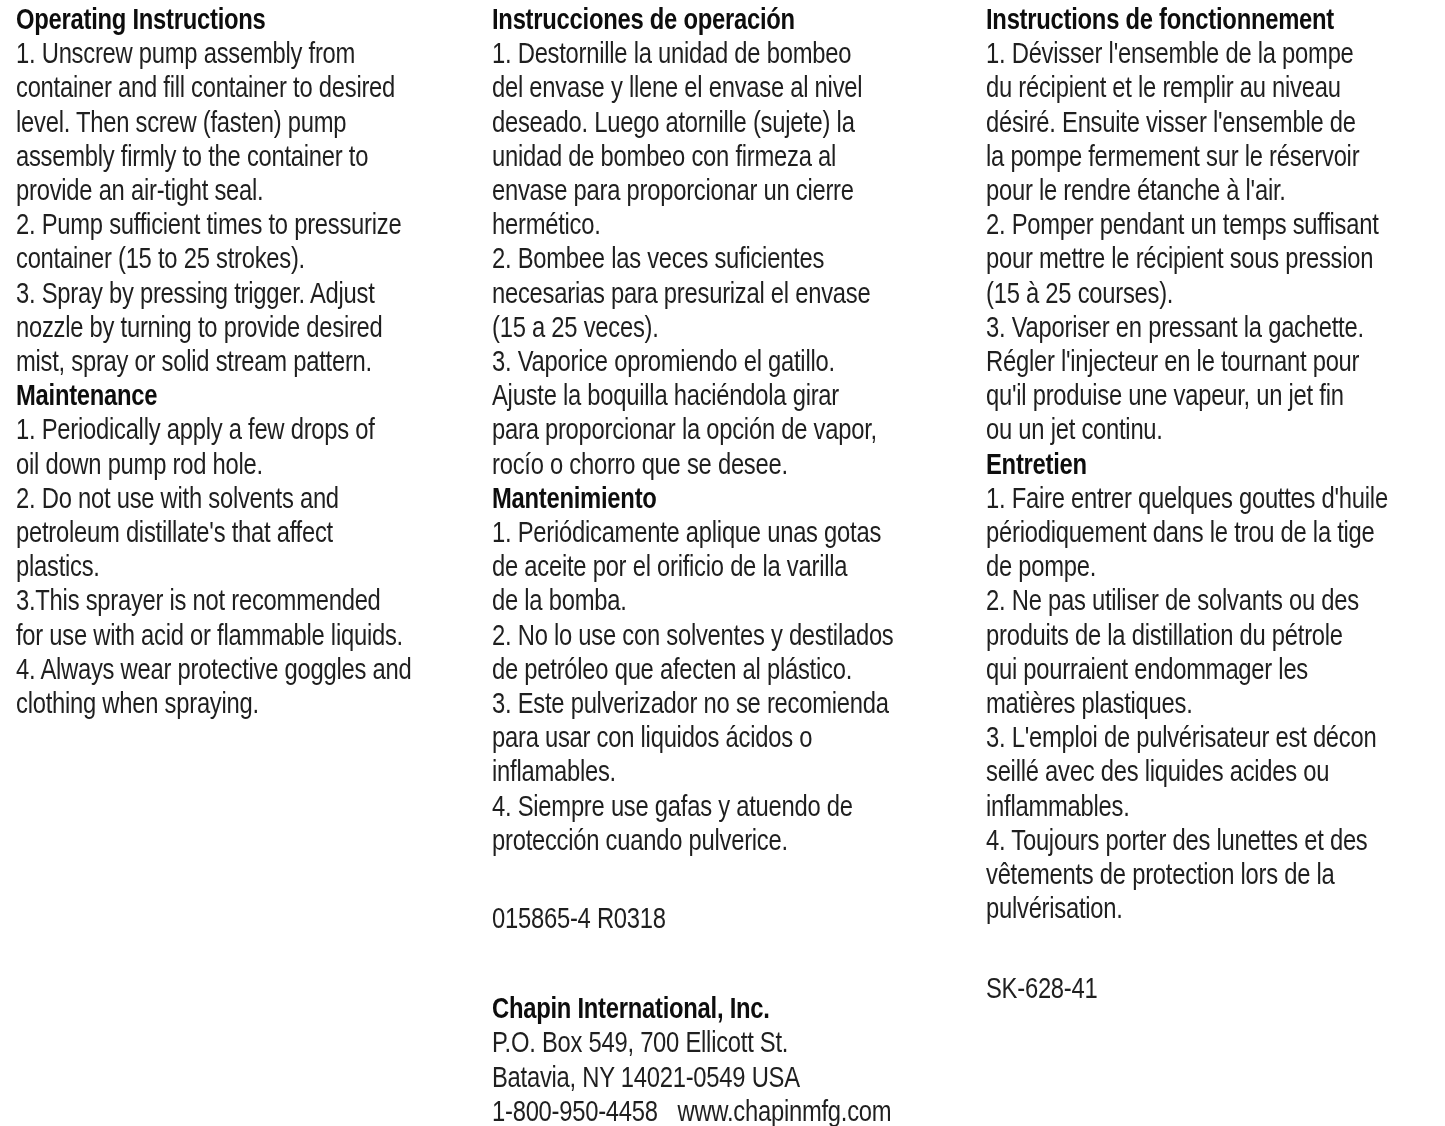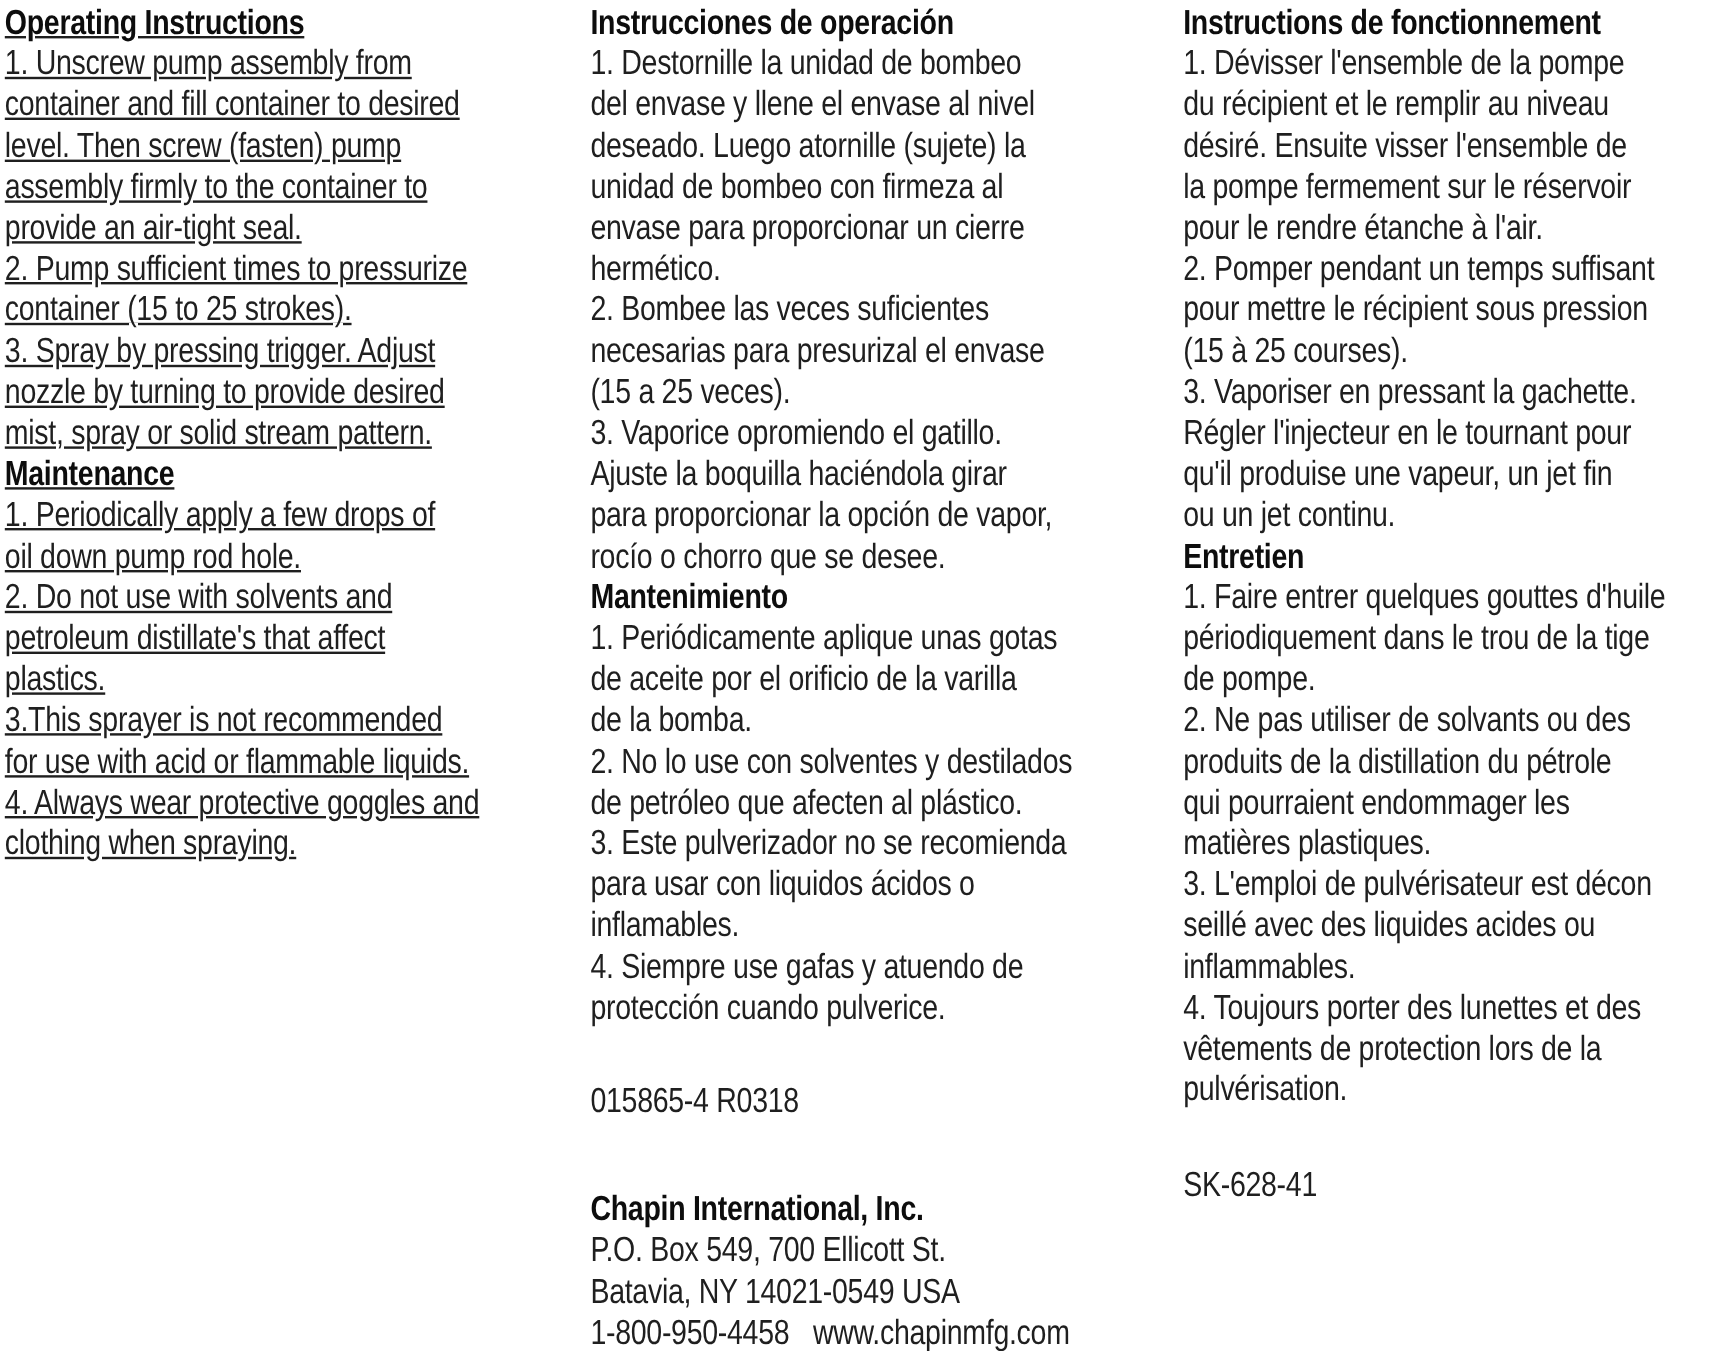--- a/index.html
+++ b/index.html
@@ -10,21 +10,21 @@
     color: #1f1f1f;
     -webkit-font-smoothing: antialiased;
   }
   .sheet {
     position: relative;
     width: 1445px; height: 1126px;
     background: #ffffff;
     overflow: hidden;
   }
   .col { position: absolute; top: 2px; }
-  #col-en { left: 4px;   width: 470px; text-decoration: underline; }
+  #col-en { left: 16px;   width: 470px; }
   #col-es { left: 492px; width: 470px; }
   #col-fr { left: 986px; width: 470px; }
   
   .col-inner {
     transform: scaleX(0.82);
     transform-origin: 0 0;
     width: 122%;
     font-size: 29px;
     line-height: 34.2px;
     letter-spacing: -0.3px;

